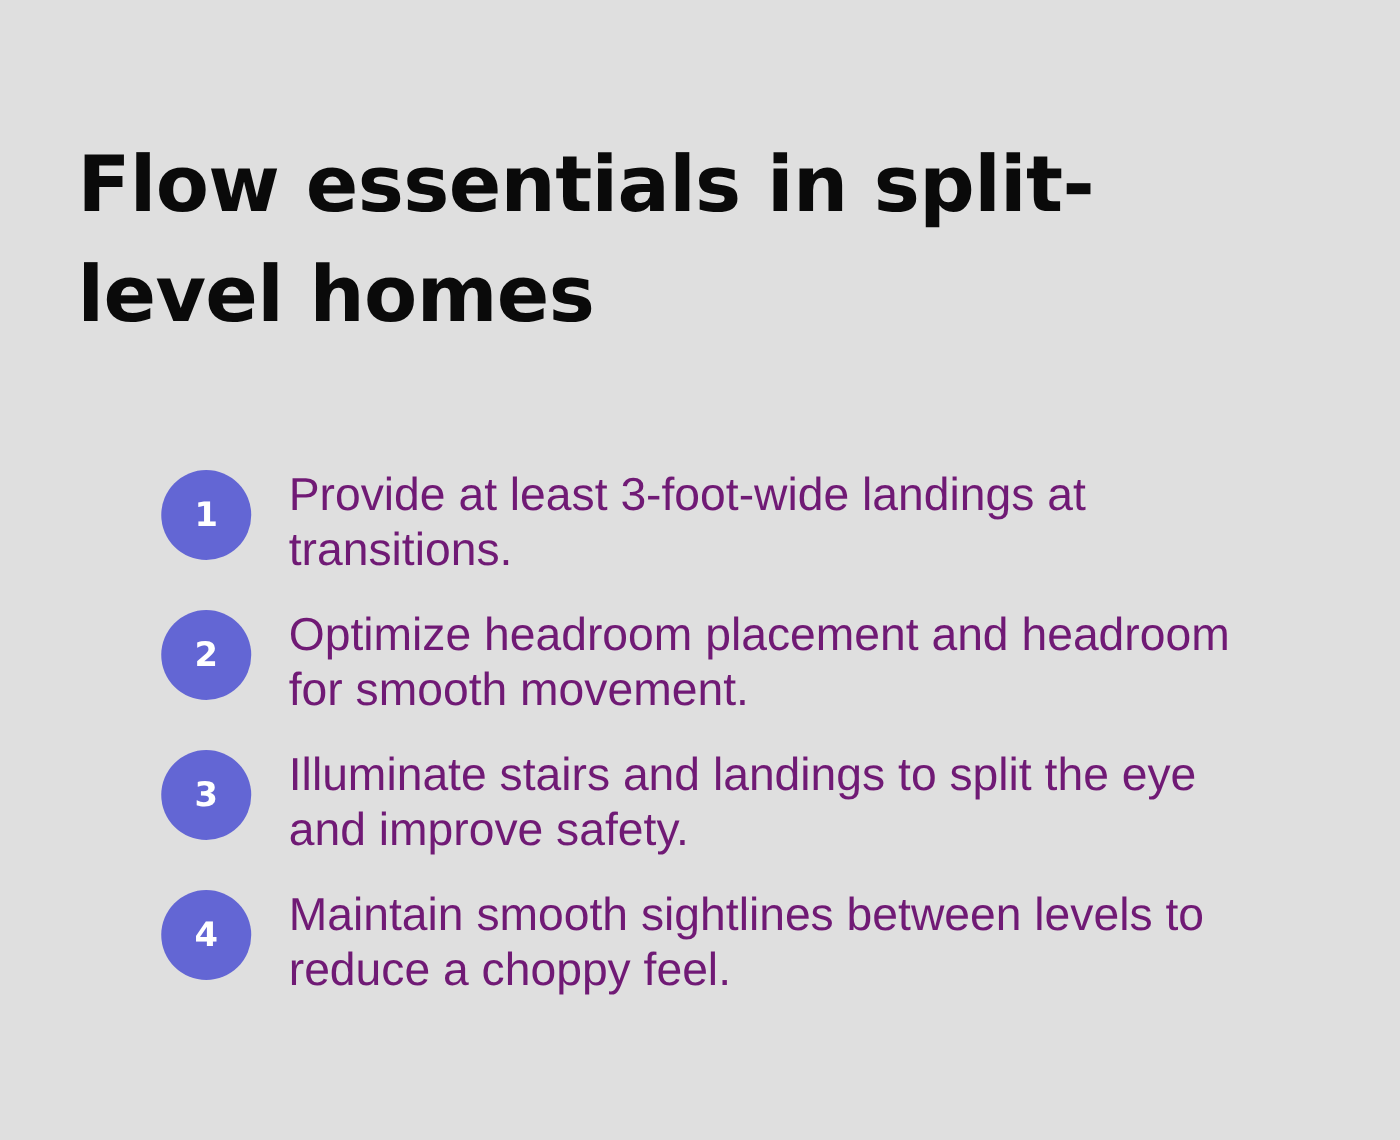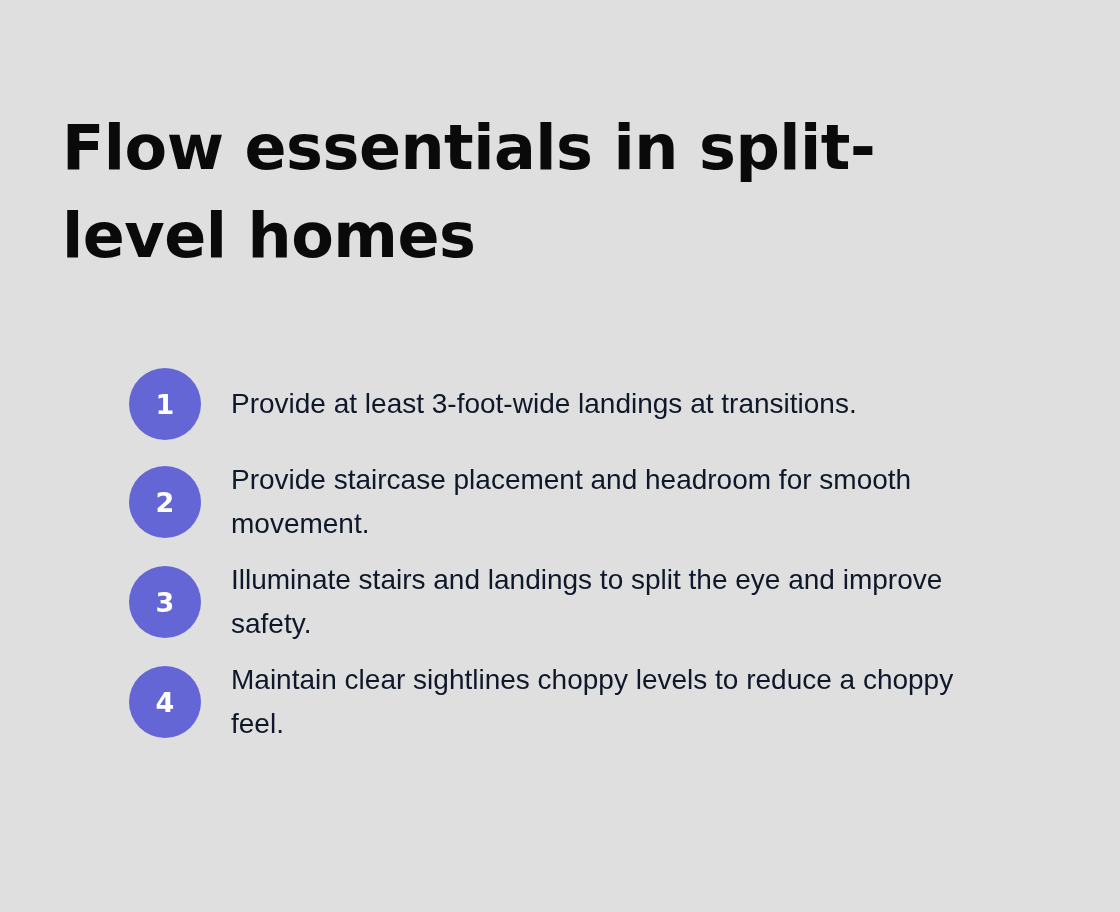--- a/index.html
+++ b/index.html
@@ -67,49 +67,50 @@
     font-family: "DejaVu Sans", "Liberation Sans", sans-serif;
     font-size: 27px;
     font-weight: 700;
     line-height: 1;
   }
 
   .item-text {
     flex: 1 1 auto;
     max-width: 775px;
     font-family: "Liberation Sans", "DejaVu Sans", sans-serif;
-    font-size: 28px;
+    font-size: 37px;
     font-weight: 400;
     line-height: 44px;
-    color: #0f172a;
+    color: #701a75;
+    margin-top: 12px;
   }
 </style>
 </head>
 <body>
 
 <div class="slide">
 
   <h1 class="title">Flow essentials in split-level homes</h1>
 
   <div class="list">
 
     <div class="list-item">
       <div class="badge">1</div>
       <div class="item-text">Provide at least 3-foot-wide landings at transitions.</div>
     </div>
 
     <div class="list-item">
       <div class="badge">2</div>
-      <div class="item-text">Provide staircase placement and headroom for smooth movement.</div>
+      <div class="item-text">Optimize headroom placement and headroom for smooth movement.</div>
     </div>
 
     <div class="list-item">
       <div class="badge">3</div>
       <div class="item-text">Illuminate stairs and landings to split the eye and improve safety.</div>
     </div>
 
     <div class="list-item">
       <div class="badge">4</div>
-      <div class="item-text">Maintain clear sightlines choppy levels to reduce a choppy feel.</div>
+      <div class="item-text">Maintain smooth sightlines between levels to reduce a choppy feel.</div>
     </div>
 
   </div>
 </div>
 
 </body></html>

